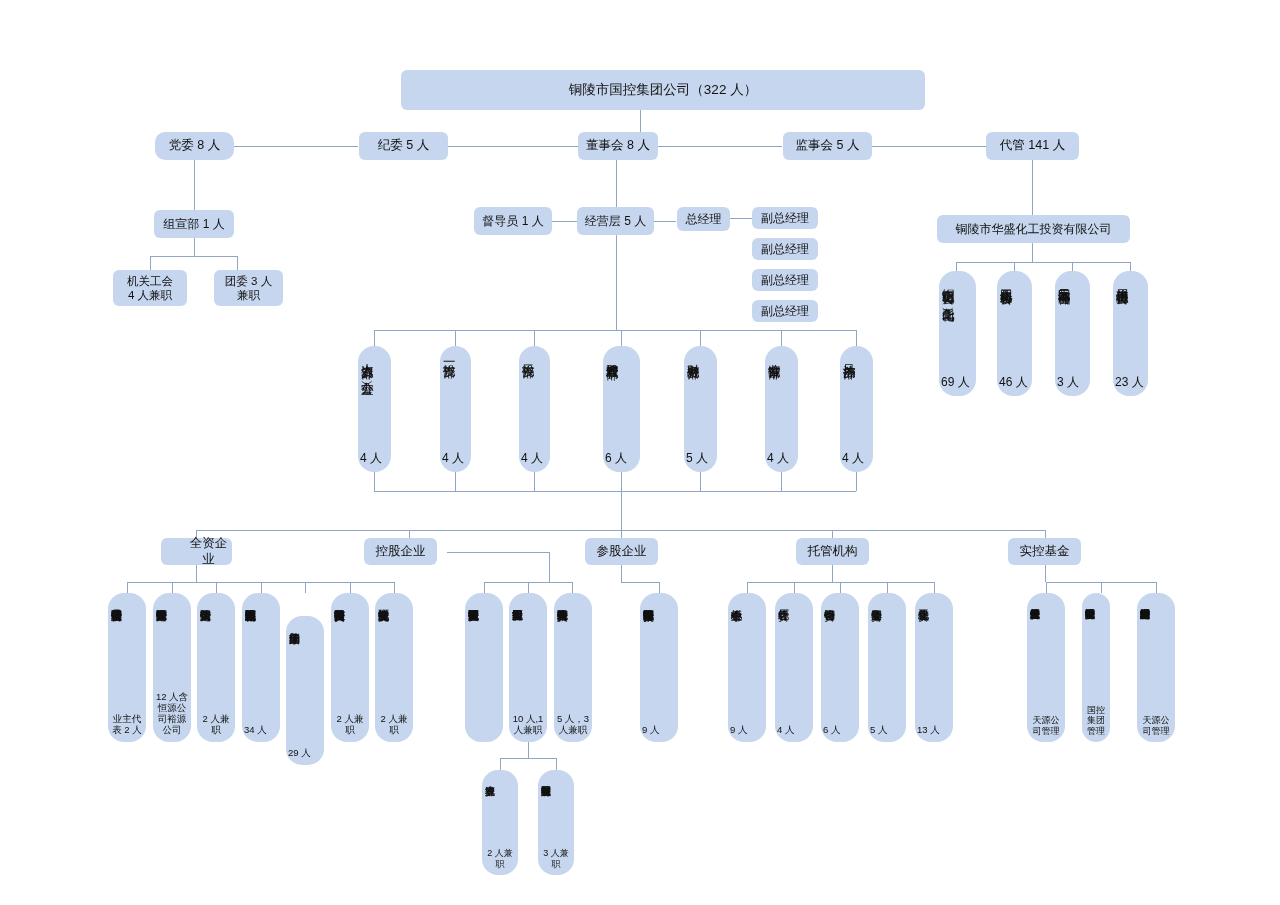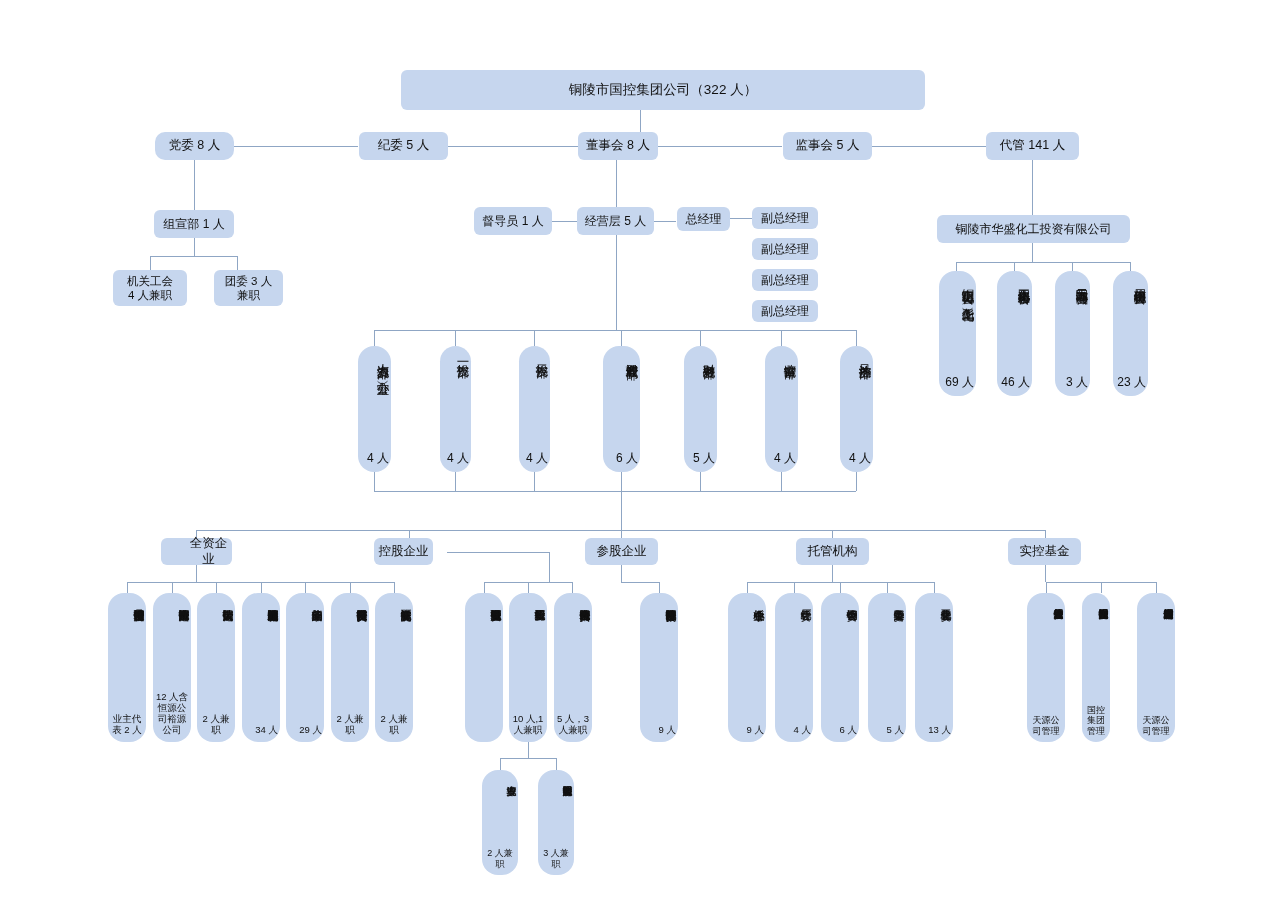--- a/index.html
+++ b/index.html
@@ -17,21 +17,21 @@
     color:#111;
   }
   .node.root{font-size:13.5px;}
   .node.lvl1{font-size:12.5px;}
   .node.lvl2{font-size:12px;}
   .node.small{font-size:11.5px;}
   
   .vnode{
     position:absolute;background:#c6d6ee;border-radius:16px;
     box-sizing:border-box;display:flex;flex-direction:column;
-    align-items:flex-end;justify-content:flex-start;
+    align-items:flex-start;justify-content:flex-start;
     padding:8px 2px 4px 2px;color:#111;
   }
   .vtxt{
     writing-mode:vertical-rl;text-orientation:upright;
     line-height:1.05;letter-spacing:0.5px;
     flex:0 0 auto;max-height:100%;
     display:block;white-space:normal;
   }
   .vcount{
     margin-top:auto;font-size:11px;padding-bottom:2px;text-align:center;
@@ -219,42 +219,42 @@
   <div class="vnode daiguan" style="left:1055px;top:271px;width:35px;height:125px;">
     <span class="vtxt">天元国际港储公司</span>
     <span class="vcount">3 人</span>
   </div>
   <div class="vnode daiguan" style="left:1113px;top:271px;width:35px;height:125px;">
     <span class="vtxt">信用融资担保公司</span>
     <span class="vcount">23 人</span>
   </div>
 
   <div class="node lvl1" style="left:161px;top:538px;width:71px;height:27px;padding-left:24px;">全资企业</div>
-  <div class="node lvl1" style="left:374px;top:538px;width:59px;height:27px;">控股企业</div>
+  <div class="node lvl1" style="left:364px;top:538px;width:73px;height:27px;">控股企业</div>
   <div class="node lvl1" style="left:585px;top:538px;width:73px;height:27px;">参股企业</div>
   <div class="node lvl1" style="left:796px;top:538px;width:73px;height:27px;">托管机构</div>
   <div class="node lvl1" style="left:1008px;top:538px;width:73px;height:27px;">实控基金</div>
 
   <div class="vnode corp" style="left:108px;top:593px;width:38px;height:149px;">
     <span class="vtxt">铜陵铜雀台资产管理公司含月瀛公司</span>
     <span class="vcount">业主代表 2 人</span>
   </div>
   <div class="vnode corp" style="left:153px;top:593px;width:38px;height:149px;">
     <span class="vtxt">铜陵市金源资产运营有限公司</span>
     <span class="vcount">12 人含恒源公司裕源公司</span>
   </div>
   <div class="vnode corp" style="left:197px;top:593px;width:38px;height:149px;">
     <span class="vtxt">铜陵大数据运营公司</span>
     <span class="vcount">2 人兼职</span>
   </div>
   <div class="vnode corp" style="left:242px;top:593px;width:38px;height:149px;">
     <span class="vtxt">铜陵北斗山粮库有限公司含军粮供应站</span>
     <span class="vcount">34 人</span>
   </div>
-  <div class="vnode corp" style="left:286px;top:593px;width:38px;height:149px;">
+  <div class="vnode corp" style="left:286px;top:616px;width:38px;height:149px;">
     <span class="vtxt">杨家山油脂储备库</span>
     <span class="vcount">29 人</span>
   </div>
   <div class="vnode corp" style="left:331px;top:593px;width:38px;height:149px;">
     <span class="vtxt">安徽澄英高科技园有限责任公司</span>
     <span class="vcount">2 人兼职</span>
   </div>
   <div class="vnode corp" style="left:375px;top:593px;width:38px;height:149px;">
     <span class="vtxt">安徽长江氢能源研究院</span>
     <span class="vcount">2 人兼职</span>

